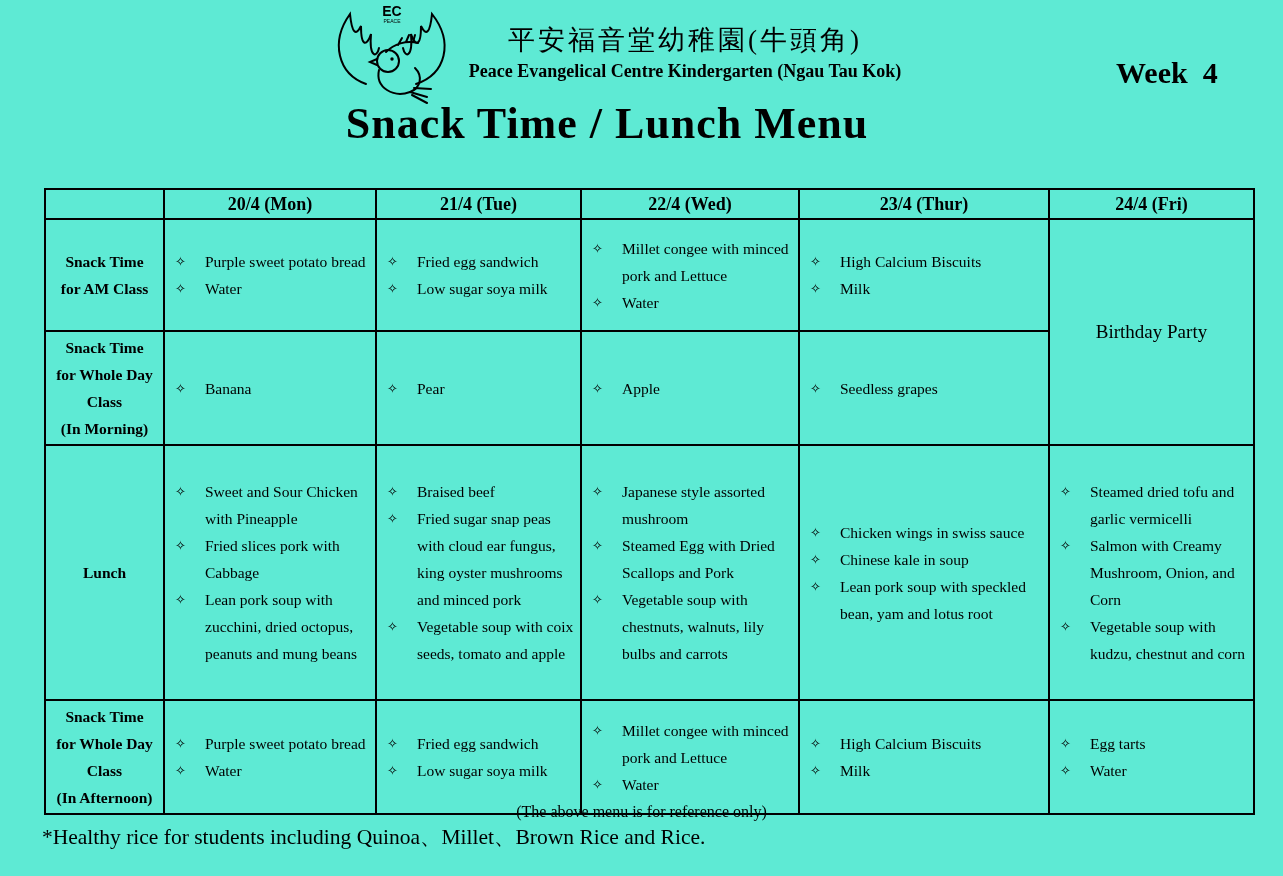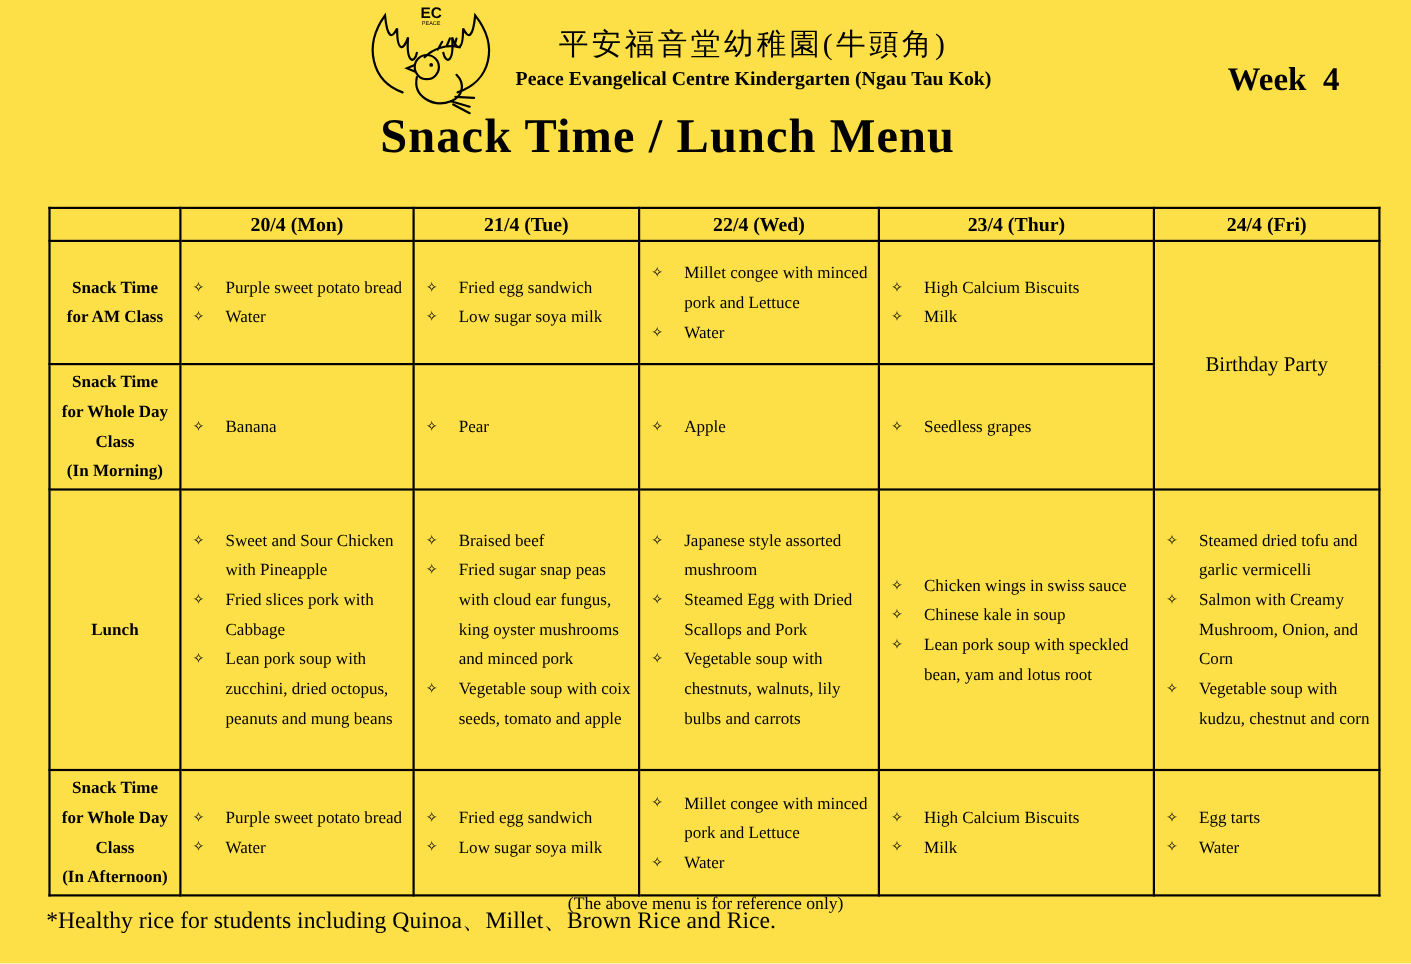--- a/index.html
+++ b/index.html
@@ -1,17 +1,17 @@
 <!DOCTYPE html>
 <html><head>
 <meta charset="utf-8">
 <style>
   html,body{margin:0;padding:0;background:#fff;}
   .page{
-    position:relative;width:1283px;height:876px;background:#fde047;
+    position:relative;width:1283px;height:876px;background:#5eead4;
     font-family:"Liberation Serif",serif;color:#000;overflow:hidden;
   }
   
   .logo{position:absolute;left:326px;top:4px;width:134px;height:100px;}
   .names{position:absolute;left:448px;top:22px;width:474px;text-align:center;}
   .zh{font-size:27px;letter-spacing:3px;white-space:nowrap;}
   .en{font-size:18px;font-weight:bold;margin-top:3px;white-space:nowrap;}
   .week{position:absolute;left:1116px;top:56px;font-size:30px;font-weight:bold;white-space:pre;}
   .title{position:absolute;left:0;top:98px;width:1214px;text-align:center;font-size:44px;font-weight:bold;letter-spacing:1px;}
   .subtitle{position:absolute;left:0;top:157px;width:1266px;text-align:center;font-size:21px;font-weight:bold;}
@@ -26,21 +26,21 @@
   tbody td{padding:2px 0;font-size:15.5px;}
   tbody tr:nth-child(1) > th, tbody tr:nth-child(1) > td{height:106px;}
   tbody tr:nth-child(2) > th, tbody tr:nth-child(2) > td{height:106px;}
   tbody tr:nth-child(3) > th, tbody tr:nth-child(3) > td{height:249px;}
   tbody tr:nth-child(4) > th, tbody tr:nth-child(4) > td{height:107px;}
   .item{display:flex;align-items:flex-start;line-height:27px;}
   .bullet{flex:none;width:30px;padding-left:10px;font-family:"DejaVu Sans",sans-serif;font-size:13px;line-height:27px;}
   .txt{flex:1;padding-right:2px;}
   td.event{text-align:center;font-size:19px;}
   
-  .refnote{position:absolute;left:0;top:803px;width:1283px;text-align:center;font-size:16px;margin-top:10px;}
+  .refnote{position:absolute;left:0;top:803px;width:1283px;text-align:center;font-size:16px;}
   .healthy{position:absolute;left:42px;top:822px;font-size:21.5px;}
 </style>
 </head>
 <body>
 
 <div class="page">
 
   <div class="logo">
     <svg viewBox="0 0 134 100" width="134" height="100">
       <g fill="none" stroke="#000" stroke-width="2" stroke-linecap="round">

